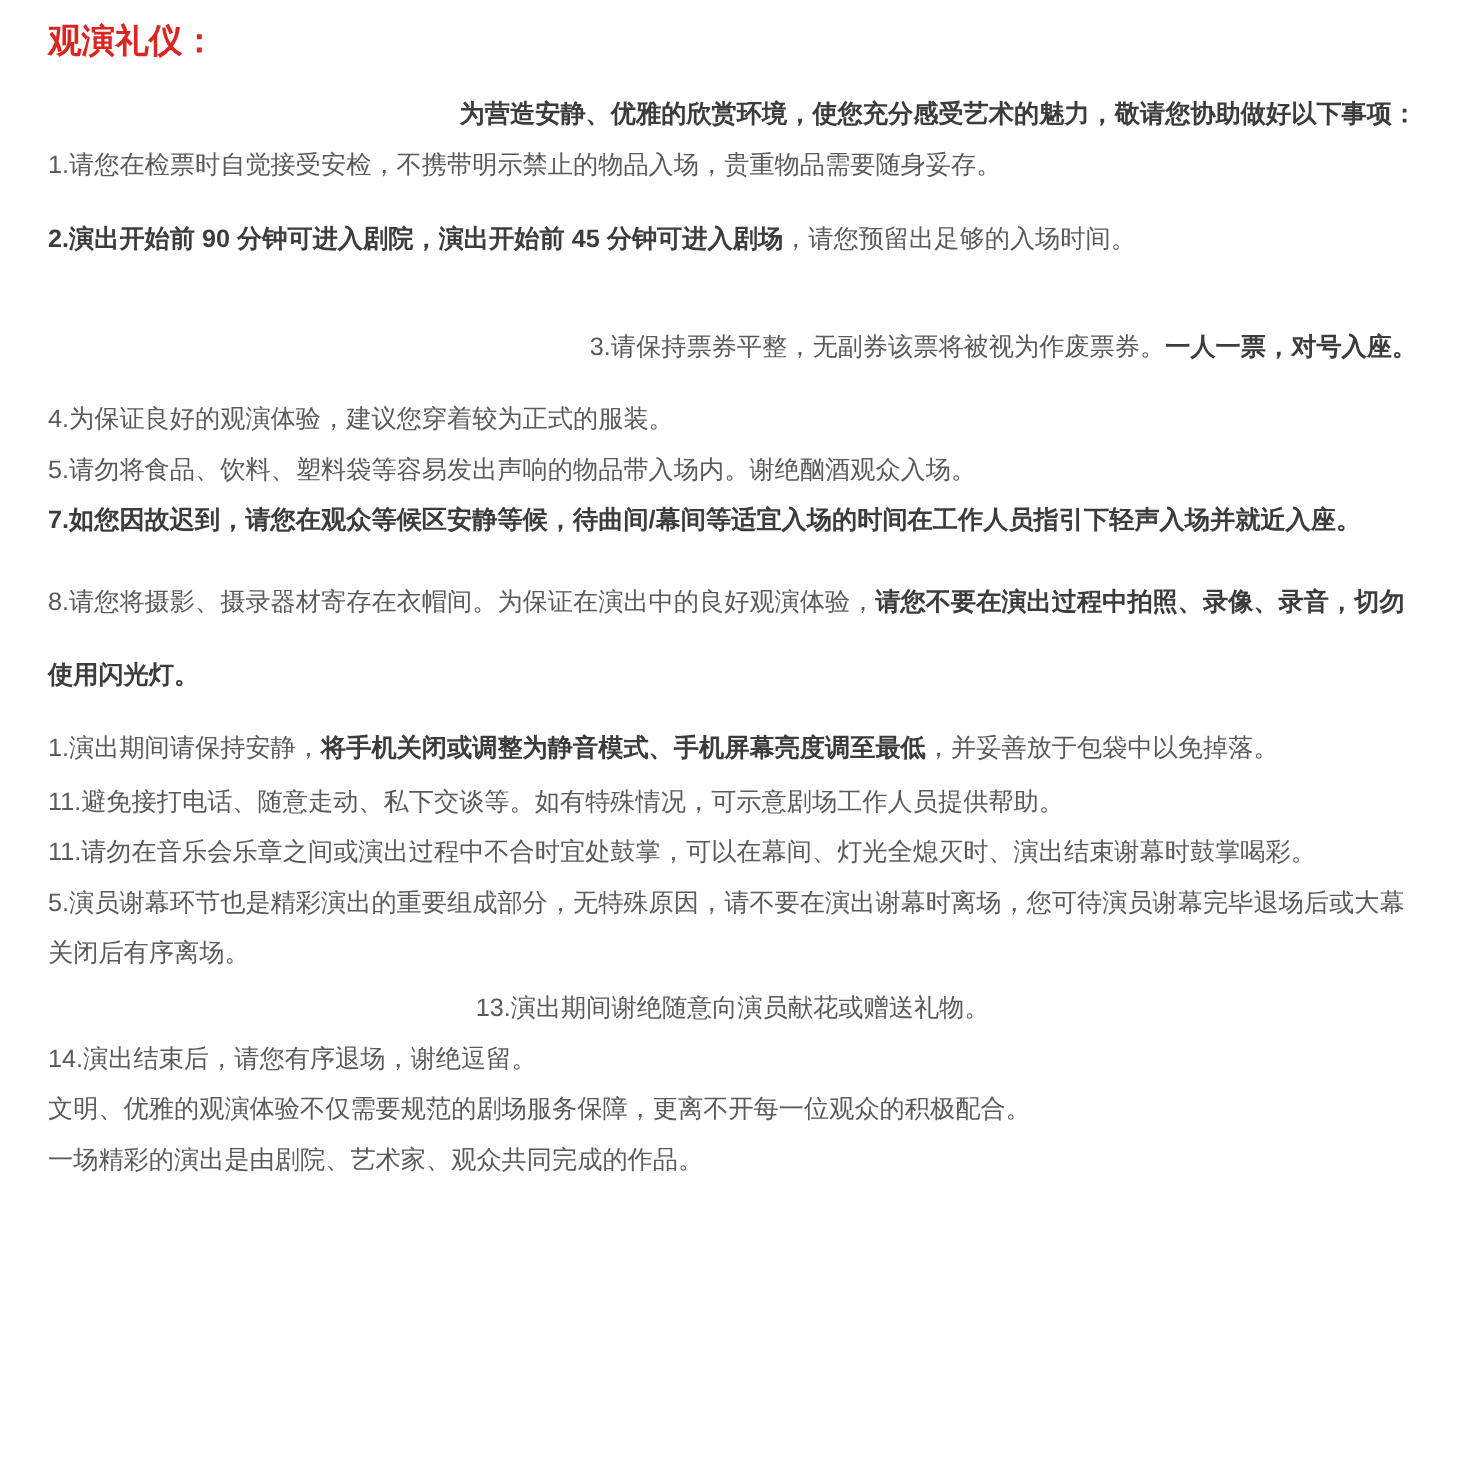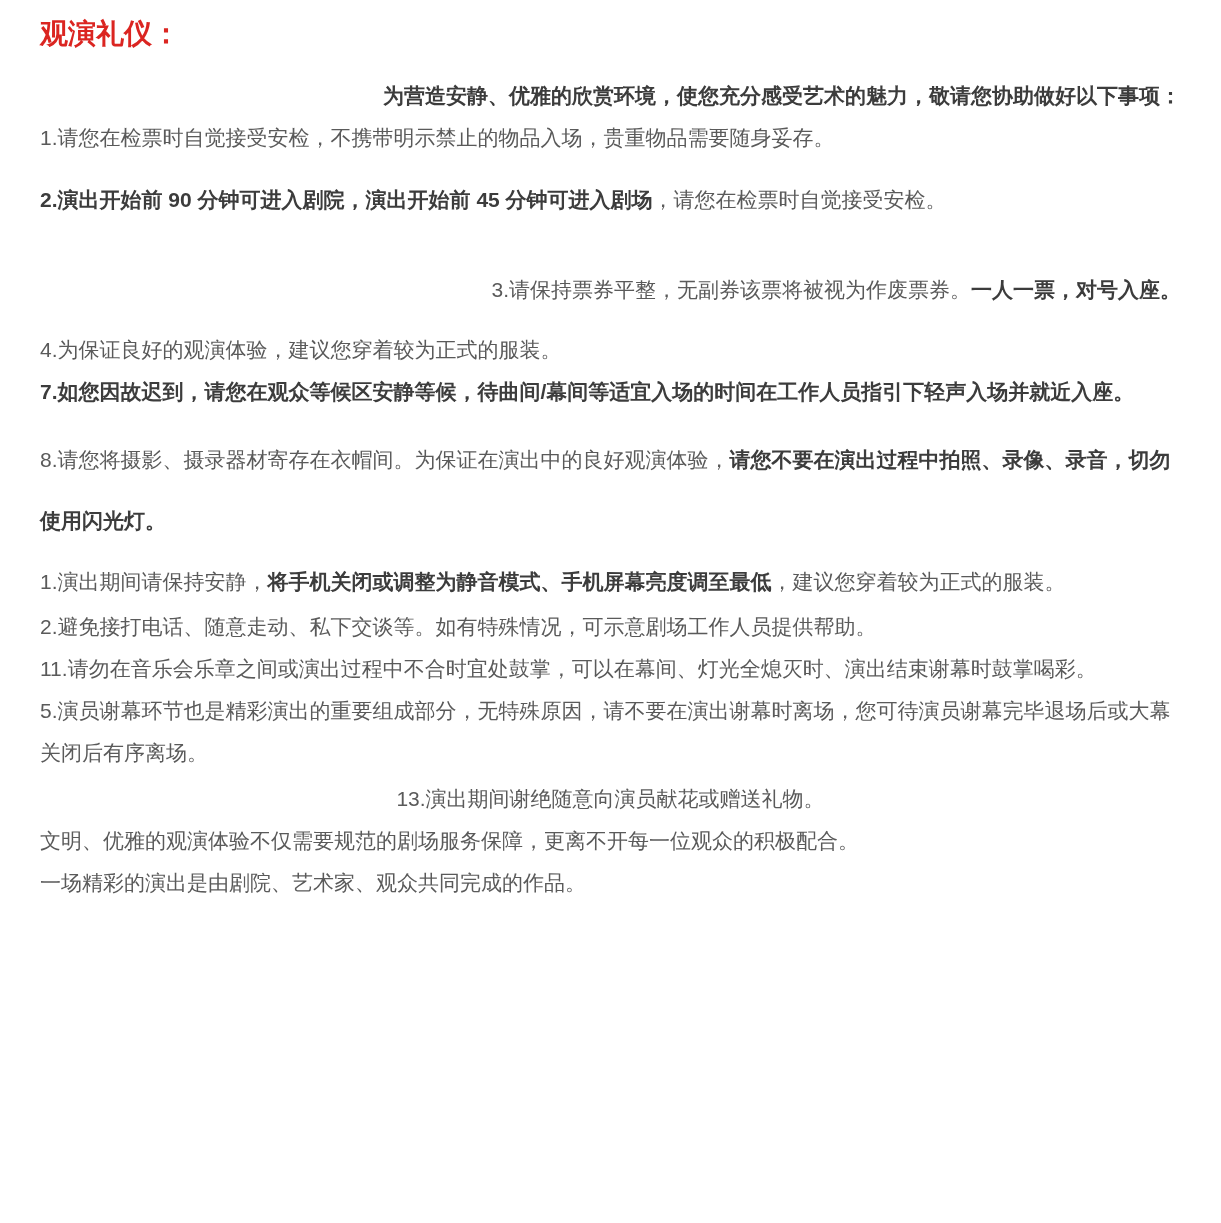--- a/index.html
+++ b/index.html
@@ -47,40 +47,42 @@
 <body>
 
 <div class="doc">
 
   <h1 class="title">观演礼仪：</h1>
 
   <p class="bold mt-intro"><span class="b">为营造安静、优雅的欣赏环境，使您充分感受艺术的魅力，敬请您协助做好以下事项：</span></p>
 
   <p>1.请您在检票时自觉接受安检，不携带明示禁止的物品入场，贵重物品需要随身妥存。</p>
 
-  <p class="mt-20"><span class="b">2.演出开始前 90 分钟可进入剧院，演出开始前 45 分钟可进入剧场</span><span>，请您在检票时自觉接受安检。</span></p>
+  <p class="mt-20"><span class="b">2.演出开始前 90 分钟可进入剧院，演出开始前 45 分钟可进入剧场</span><span>，请您预留出足够的入场时间。</span></p>
 
   <p class="mt-48"><span>3.请保持票券平整，无副券该票将被视为作废票券。</span><span class="b">一人一票，对号入座。</span></p>
 
   <p class="mt-18">4.为保证良好的观演体验，建议您穿着较为正式的服装。</p>
 
+  <p>5.请勿将食品、饮料、塑料袋等容易发出声响的物品带入场内。谢绝酗酒观众入场。</p>
 
 
   <p class="bold"><span class="b">7.如您因故迟到，请您在观众等候区安静等候，待曲间/幕间等适宜入场的时间在工作人员指引下轻声入场并就近入座。</span></p>
 
   <p class="mt-16 lh-wide"><span>8.请您将摄影、摄录器材寄存在衣帽间。为保证在演出中的良好观演体验，</span><span class="b">请您不要在演出过程中拍照、录像、录音，切勿使用闪光灯。</span></p>
 
-  <p class="lh-wide"><span>1.演出期间请保持安静，</span><span class="b">将手机关闭或调整为静音模式、手机屏幕亮度调至最低</span><span>，建议您穿着较为正式的服装。</span></p>
+  <p class="lh-wide"><span>1.演出期间请保持安静，</span><span class="b">将手机关闭或调整为静音模式、手机屏幕亮度调至最低</span><span>，并妥善放于包袋中以免掉落。</span></p>
 
-  <p class="mt-neg6">2.避免接打电话、随意走动、私下交谈等。如有特殊情况，可示意剧场工作人员提供帮助。</p>
+  <p class="mt-neg6">11.避免接打电话、随意走动、私下交谈等。如有特殊情况，可示意剧场工作人员提供帮助。</p>
 
   <p>11.请勿在音乐会乐章之间或演出过程中不合时宜处鼓掌，可以在幕间、灯光全熄灭时、演出结束谢幕时鼓掌喝彩。</p>
 
   <p>5.演员谢幕环节也是精彩演出的重要组成部分，无特殊原因，请不要在演出谢幕时离场，您可待演员谢幕完毕退场后或大幕关闭后有序离场。</p>
 
   <p class="mt-4">13.演出期间谢绝随意向演员献花或赠送礼物。</p>
 
+  <p>14.演出结束后，请您有序退场，谢绝逗留。</p>
 
   <p>文明、优雅的观演体验不仅需要规范的剧场服务保障，更离不开每一位观众的积极配合。</p>
 
   <p>一场精彩的演出是由剧院、艺术家、观众共同完成的作品。</p>
 
 </div>
 
 </body></html>

